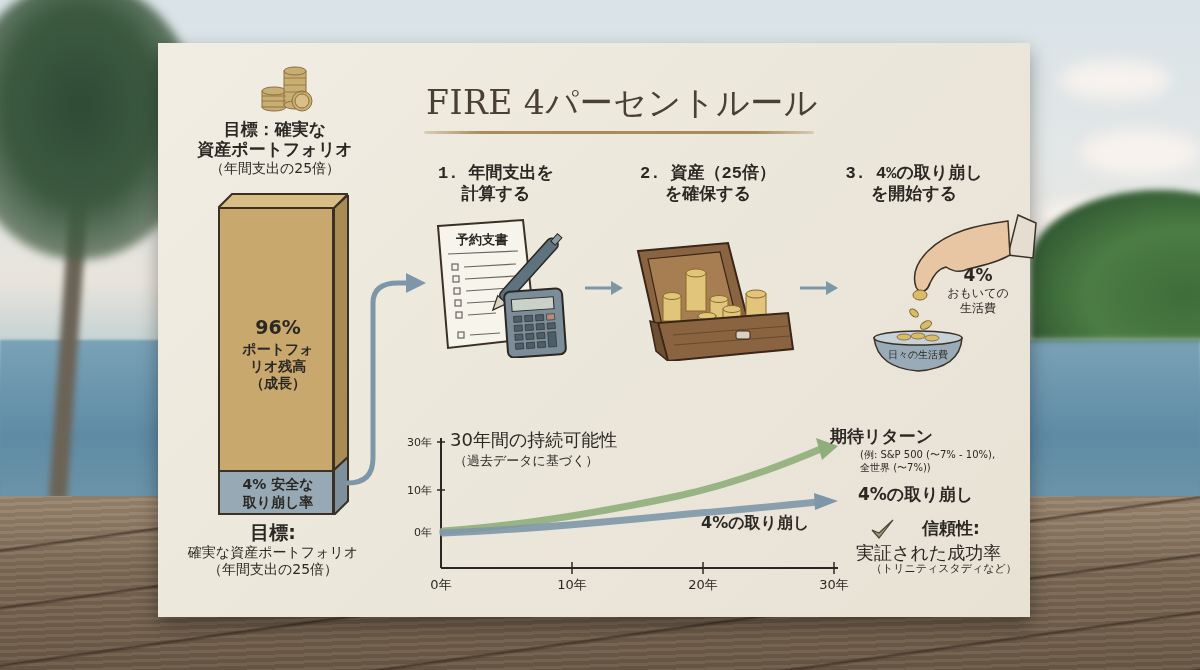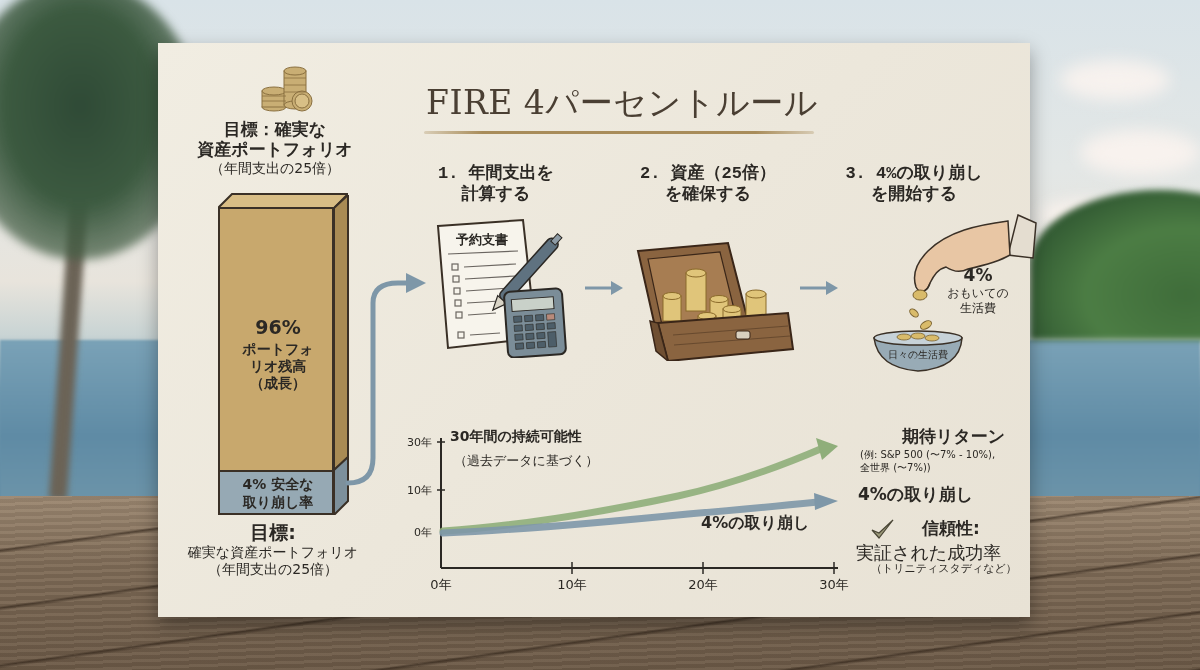--- a/index.html
+++ b/index.html
@@ -73,26 +73,26 @@
 
   .arrow-sm { position: absolute; width: 40px; height: 14px; }
   .arrow-a { left: 425px; top: 238px; }
   .arrow-b { left: 640px; top: 238px; }
 
   .annot-pct { position: absolute; left: 785px; top: 222px; font-size: 17px; font-weight: bold; text-align: center; width: 70px; }
   .annot-lbl { position: absolute; left: 770px; top: 243px; width: 100px; text-align: center; font-size: 12px; line-height: 1.25; }
 
   
   .chart { position: absolute; left: 240px; top: 375px; width: 460px; height: 180px; }
-  .chart-title { position: absolute; left: 292px; top: 385px; font-size: 14px; font-weight: bold; white-space: nowrap; }
+  .chart-title { position: absolute; left: 292px; top: 385px; font-size: 18px; font-weight: normal; white-space: nowrap; }
   .chart-sub { position: absolute; left: 296px; top: 409px; font-size: 13px; white-space: nowrap; }
   .ytick { position: absolute; font-size: 11px; width: 34px; text-align: right; }
   .xtick { position: absolute; font-size: 13px; width: 40px; text-align: center; }
 
-  .leg-title { position: absolute; left: 744px; top: 382px; font-size: 17px; font-weight: bold; white-space: nowrap; }
+  .leg-title { position: absolute; left: 672px; top: 382px; font-size: 17px; font-weight: bold; white-space: nowrap; }
   .leg-sub { position: absolute; left: 702px; top: 405px; font-size: 10px; line-height: 1.3; white-space: nowrap; }
   .leg-wd { position: absolute; left: 700px; top: 440px; font-size: 17px; font-weight: bold; white-space: nowrap; }
   .curve-label { position: absolute; left: 543px; top: 470px; font-size: 16px; font-weight: bold; white-space: nowrap; }
 
   .rel-check { position: absolute; left: 712px; top: 475px; width: 24px; height: 22px; }
   .rel-title { position: absolute; left: 740px; top: 474px; font-size: 17px; font-weight: bold; white-space: nowrap; margin-left: 24px; }
   .rel-l1 { position: absolute; left: 698px; top: 498px; font-size: 18px; white-space: nowrap; }
   .rel-l2 { position: absolute; left: 713px; top: 518px; font-size: 11px; white-space: nowrap; }
 </style>
 </head>

